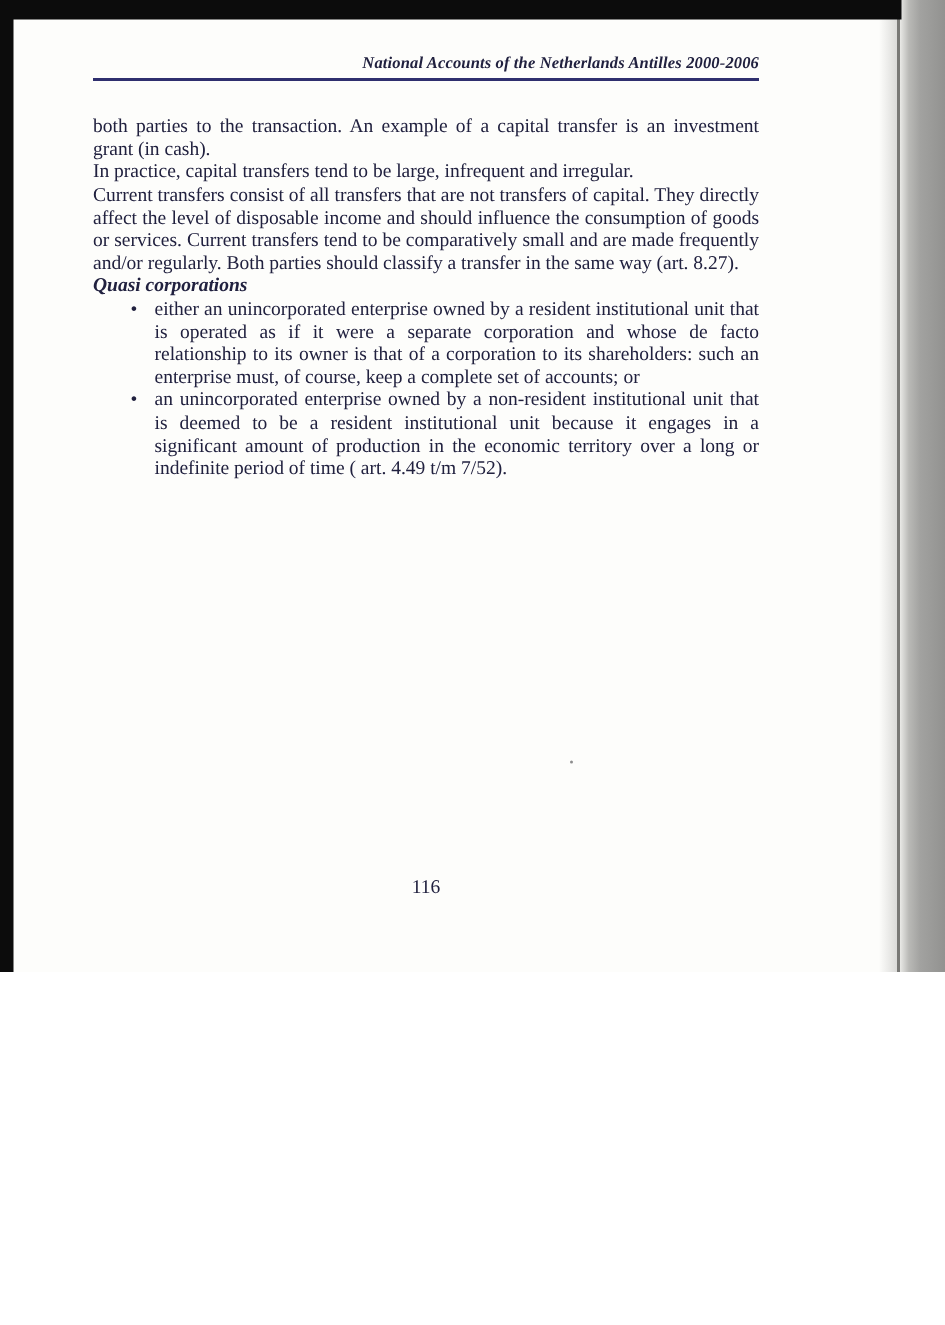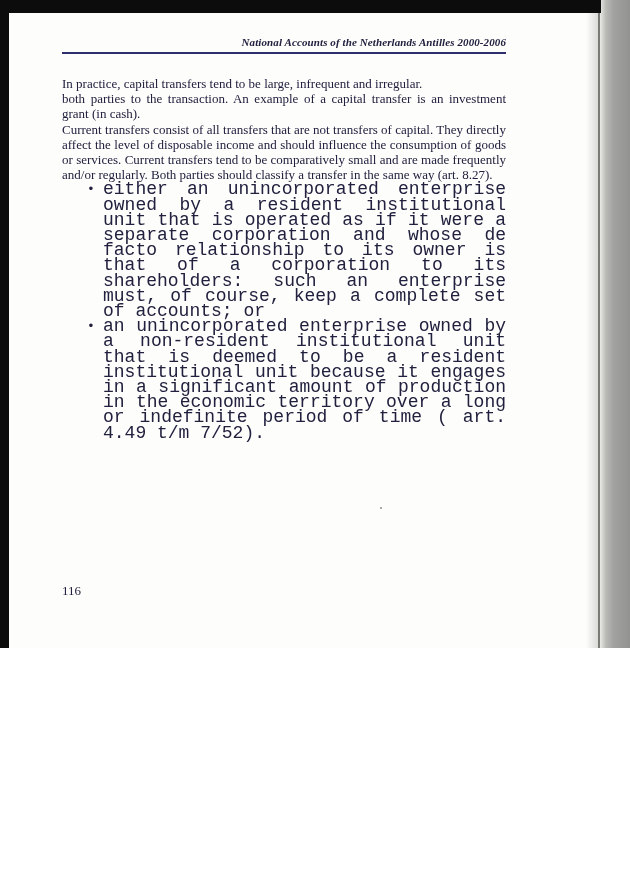--- a/index.html
+++ b/index.html
@@ -82,39 +82,38 @@
     font-style: italic;
     line-height: 15.2px;
   }
   ul.bullets {
     margin: 0;
     padding: 0 0 0 41px;
     list-style: none;
   }
   ul.bullets li {
     position: relative;
-    font-size: 18px;
+    font-size: 13px;
     line-height: 15.2px;
     text-align: justify;
     margin: 0;
-    font-family: Liberation Mono, monospace;
   }
   ul.bullets li::before {
     content: "\2022";
     position: absolute;
     left: -16px;
     top: 0;
     font-size: 13px;
   }
   .page-number {
     position: absolute;
     bottom: 49px;
     left: 62px;
     width: 444px;
-    text-align: left;
+    text-align: center;
     font-size: 13px;
     z-index: 1;
   }
   .speck {
     position: absolute;
     left: 380px;
     top: 507px;
     width: 2px;
     height: 2px;
     border-radius: 50%;
@@ -132,24 +131,25 @@
   <div class="edge-right-shadow"></div>
   <div class="edge-right"></div>
   <div class="speck"></div>
 
   <div class="content">
 
     <div class="header-line">National Accounts of the Netherlands Antilles 2000-2006</div>
     <hr class="header-rule">
 
     <div class="body-text">
+      <p>both parties to the transaction. An example of a capital transfer is an investment grant (in cash).</p>
       <p>In practice, capital transfers tend to be large, infrequent and irregular.</p>
-      <p>both parties to the transaction. An example of a capital transfer is an investment grant (in cash).</p>
       <p>Current transfers consist of all transfers that are not transfers of capital. They directly affect the level of disposable income and should influence the consumption of goods or services. Current transfers tend to be comparatively small and are made frequently and/or regularly. Both parties should classify a transfer in the same way (art. 8.27).</p>
 
+      <p class="section-heading">Quasi corporations</p>
 
 
       <ul class="bullets">
         <li>either an unincorporated enterprise owned by a resident institutional unit that is operated as if it were a separate corporation and whose de facto relationship to its owner is that of a corporation to its shareholders: such an enterprise must, of course, keep a complete set of accounts; or</li>
         <li>an unincorporated enterprise owned by a non-resident institutional unit that is deemed to be a resident institutional unit because it engages in a significant amount of production in the economic territory over a long or indefinite period of time ( art. 4.49 t/m 7/52).</li>
       </ul>
     </div>
 
   </div>
 

